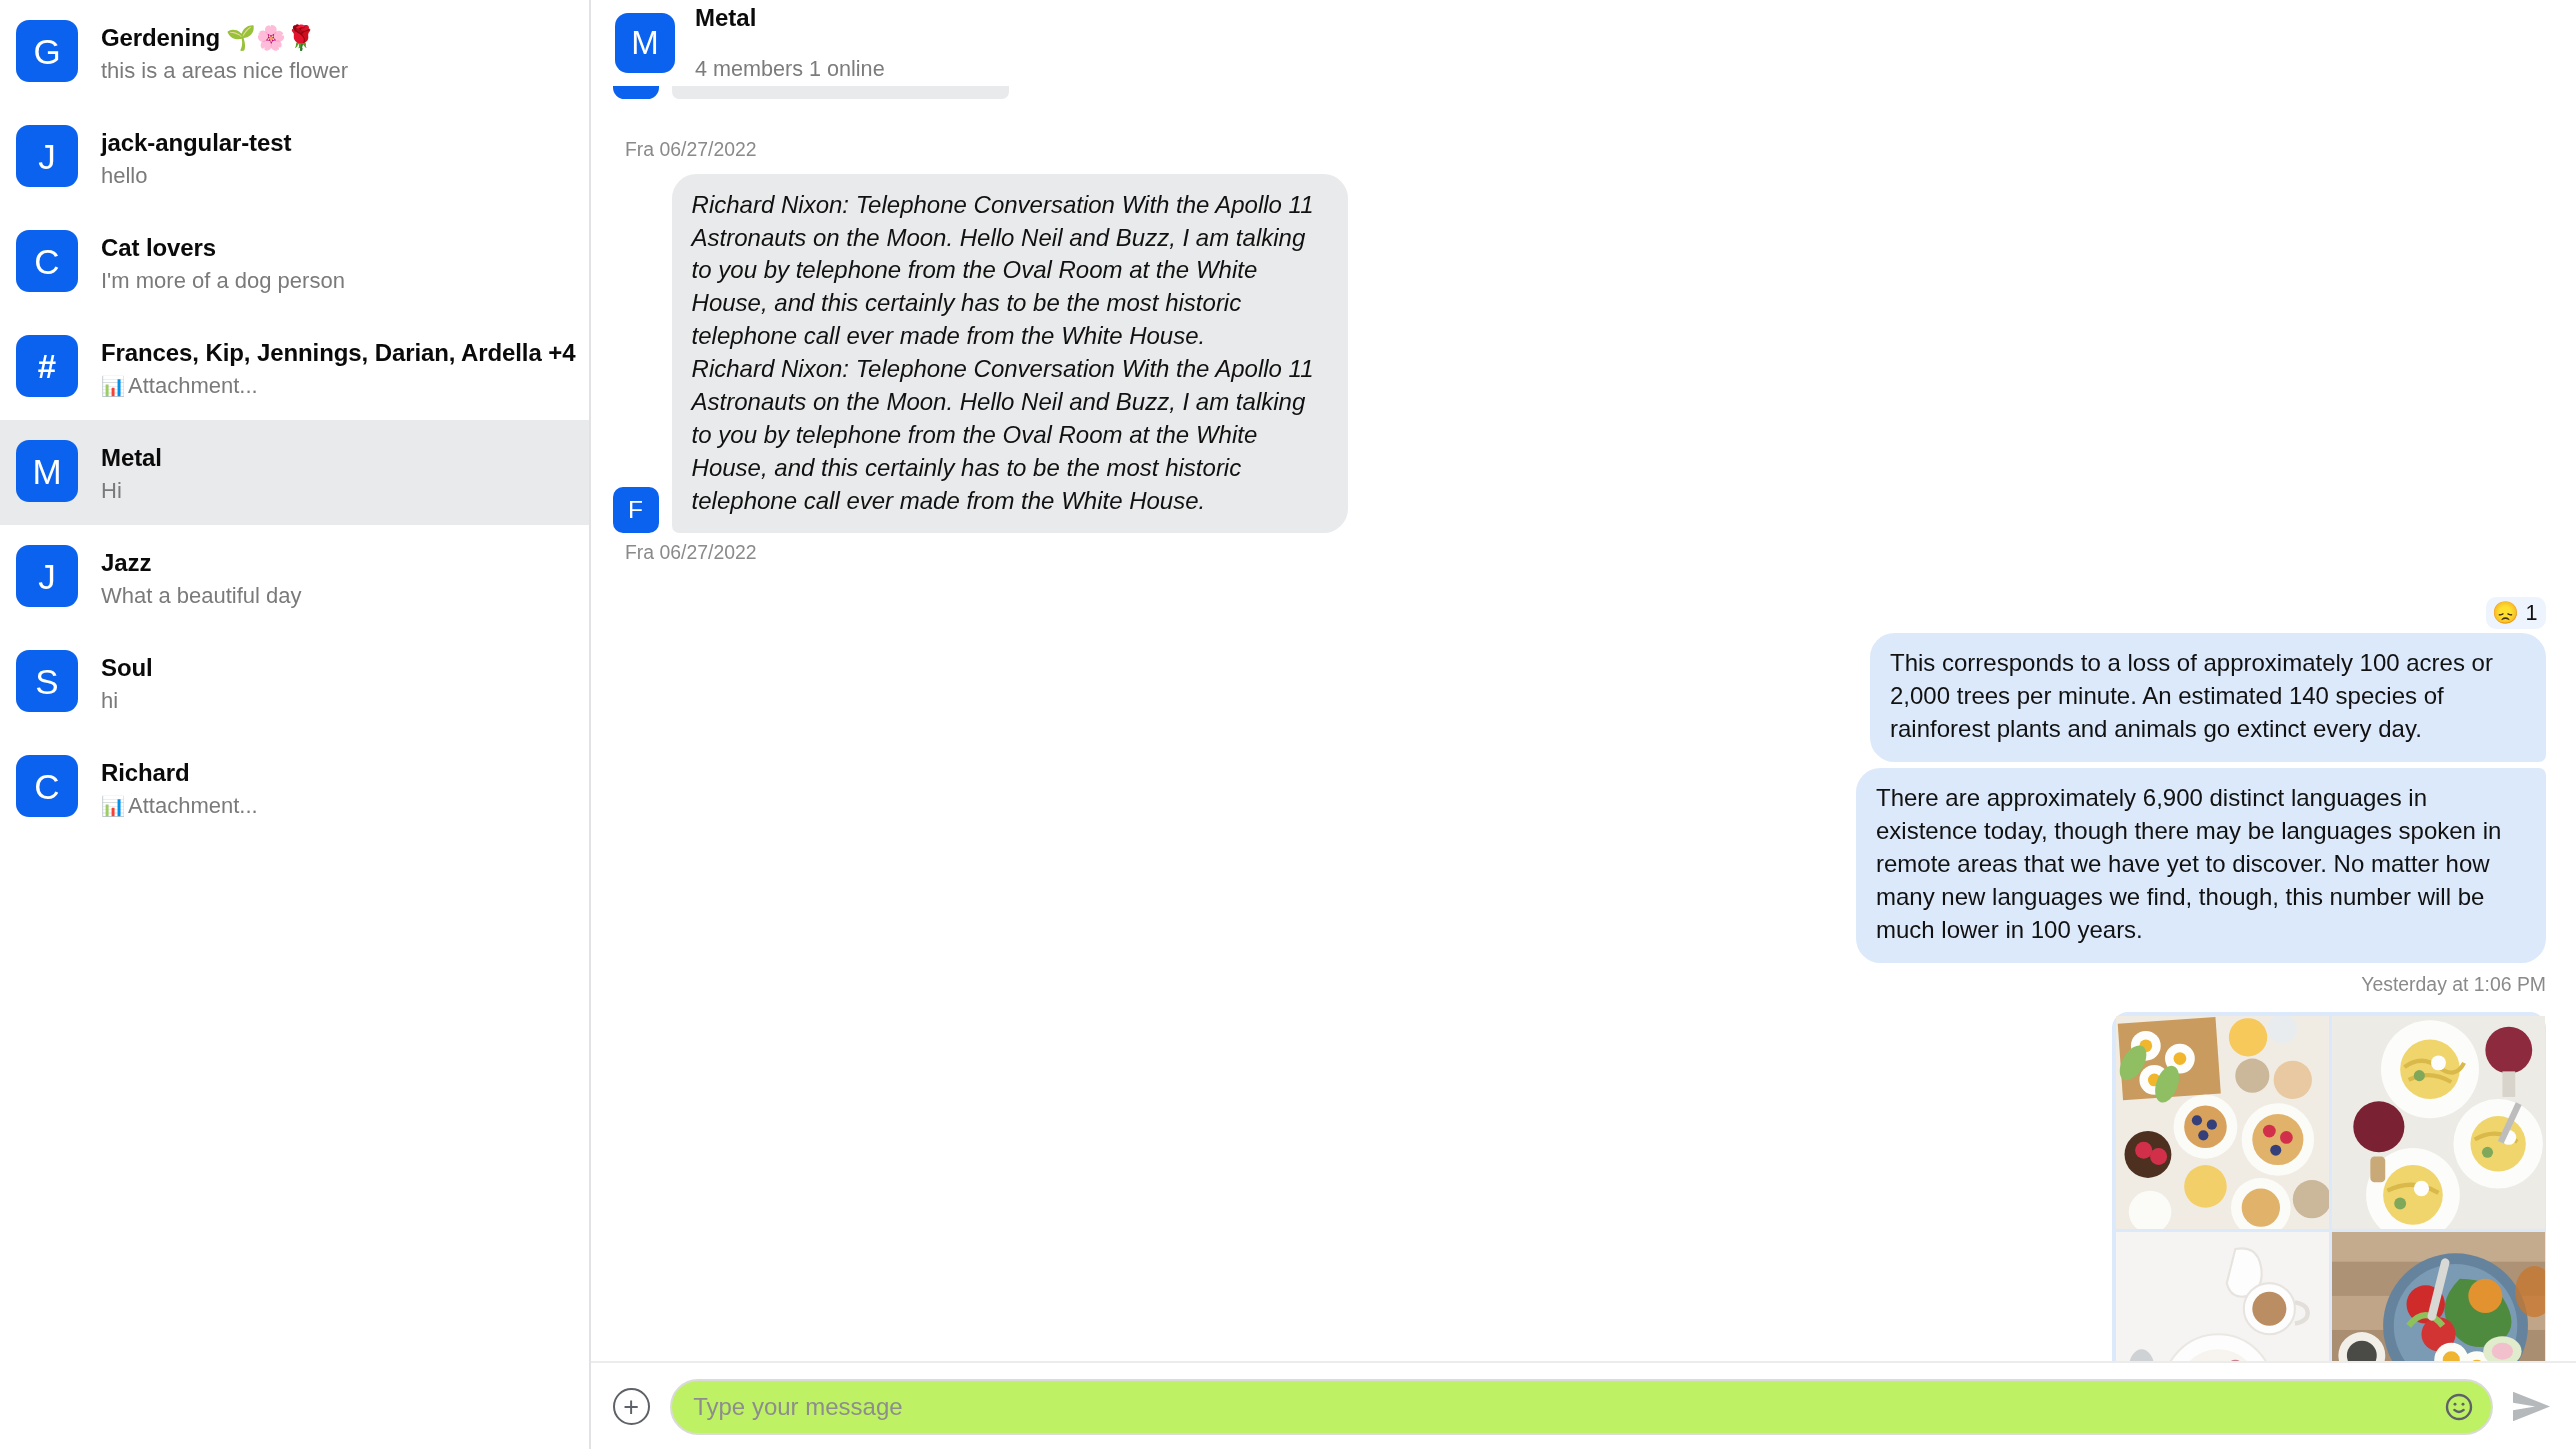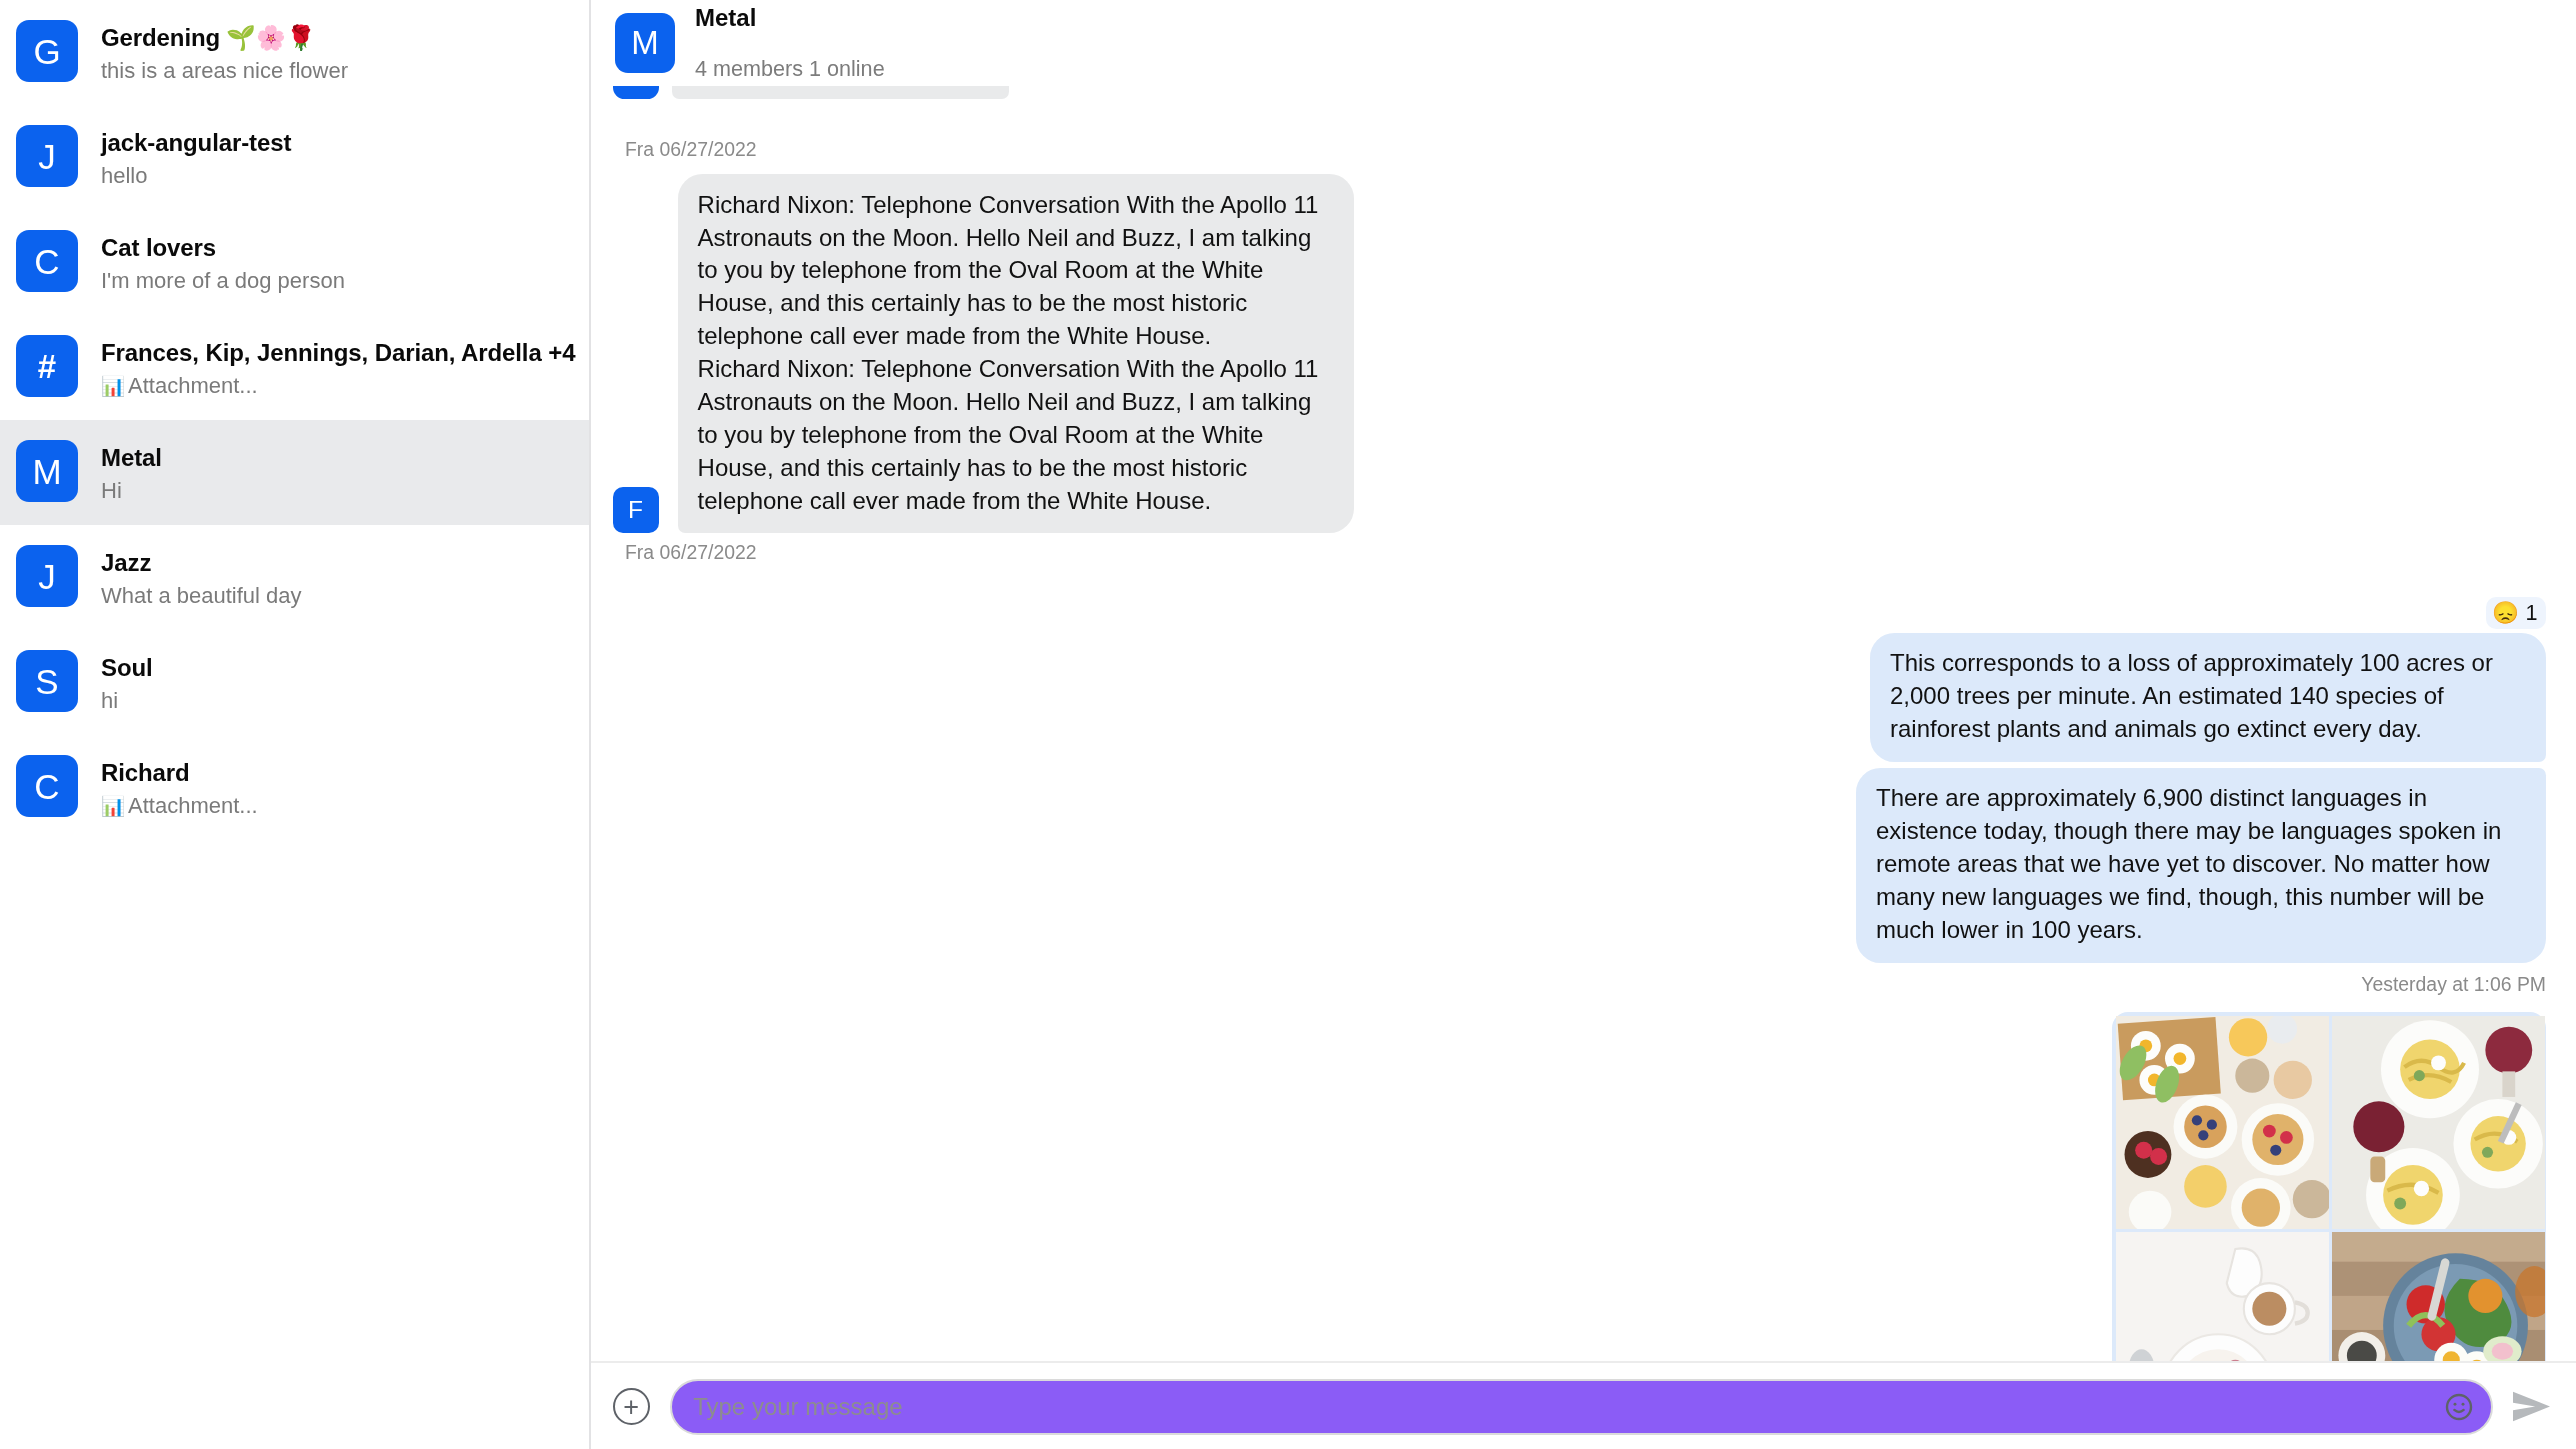--- a/index.html
+++ b/index.html
@@ -94,21 +94,21 @@
   }
 
   .bubble {
     border-radius: 24.5px;
     padding: 14.4px 20px 16px 20px;
     font-size: 24px; line-height: 1.37; color:#111;
     max-width: 676px;
     white-space: pre-wrap;
     word-break: break-word;
   }
-  .bubble.gray { background:#e9eaeb; border-bottom-left-radius: 7.2px; margin-left: 19px; }
+  .bubble.gray { background:#e9eaeb; border-bottom-left-radius: 7.2px; margin-left: 13px; font-style: italic; }
   .bubble.blue { background:#dce9fa; }
   .bubble.deleted {
     background:#e9eaeb; color:#7b7b7b; border-radius: 29px;
     padding: 11.5px 24.5px; font-size: 24px;
   }
 
   .ts {
     font-size: 19.4px; color:#8a8a8a; line-height:1.2;padding-left:45px;
   }
   .ts-left { padding-left: 34px; margin-top: 7.2px; }
@@ -147,21 +147,21 @@
     width:37px;height:37px;border-radius:50%;
     border:2.2px solid #5e6268; color:#5e6268;
     display:flex;align-items:center;justify-content:center;
     font-size:27px; line-height:0; flex:0 0 37px; cursor:pointer;
     font-family:"Liberation Sans", sans-serif;
   }
   .input-wrap {
     flex:1; margin-left: 20px; margin-right: 16px;
     height: 56px; border:2.2px solid #dadada; border-radius: 29px;
     display:flex; align-items:center; padding: 0 16px 0 21.6px;
-    background:#8b5cf6;
+    background:#bef264;
     justify-content:space-between;
   }
   .msg-input {
     flex:1; border:none; outline:none; background:transparent;
     font-size: 24px; color:#111; font-family:"Liberation Sans", sans-serif;
   }
   .msg-input::placeholder { color:#8d8d8d; }
   .emoji-btn { width:32px;height:32px;flex:0 0 32px;cursor:pointer; }
   .send-btn { width:45px;height:37px;flex:0 0 45px;cursor:pointer; }
 </style>

